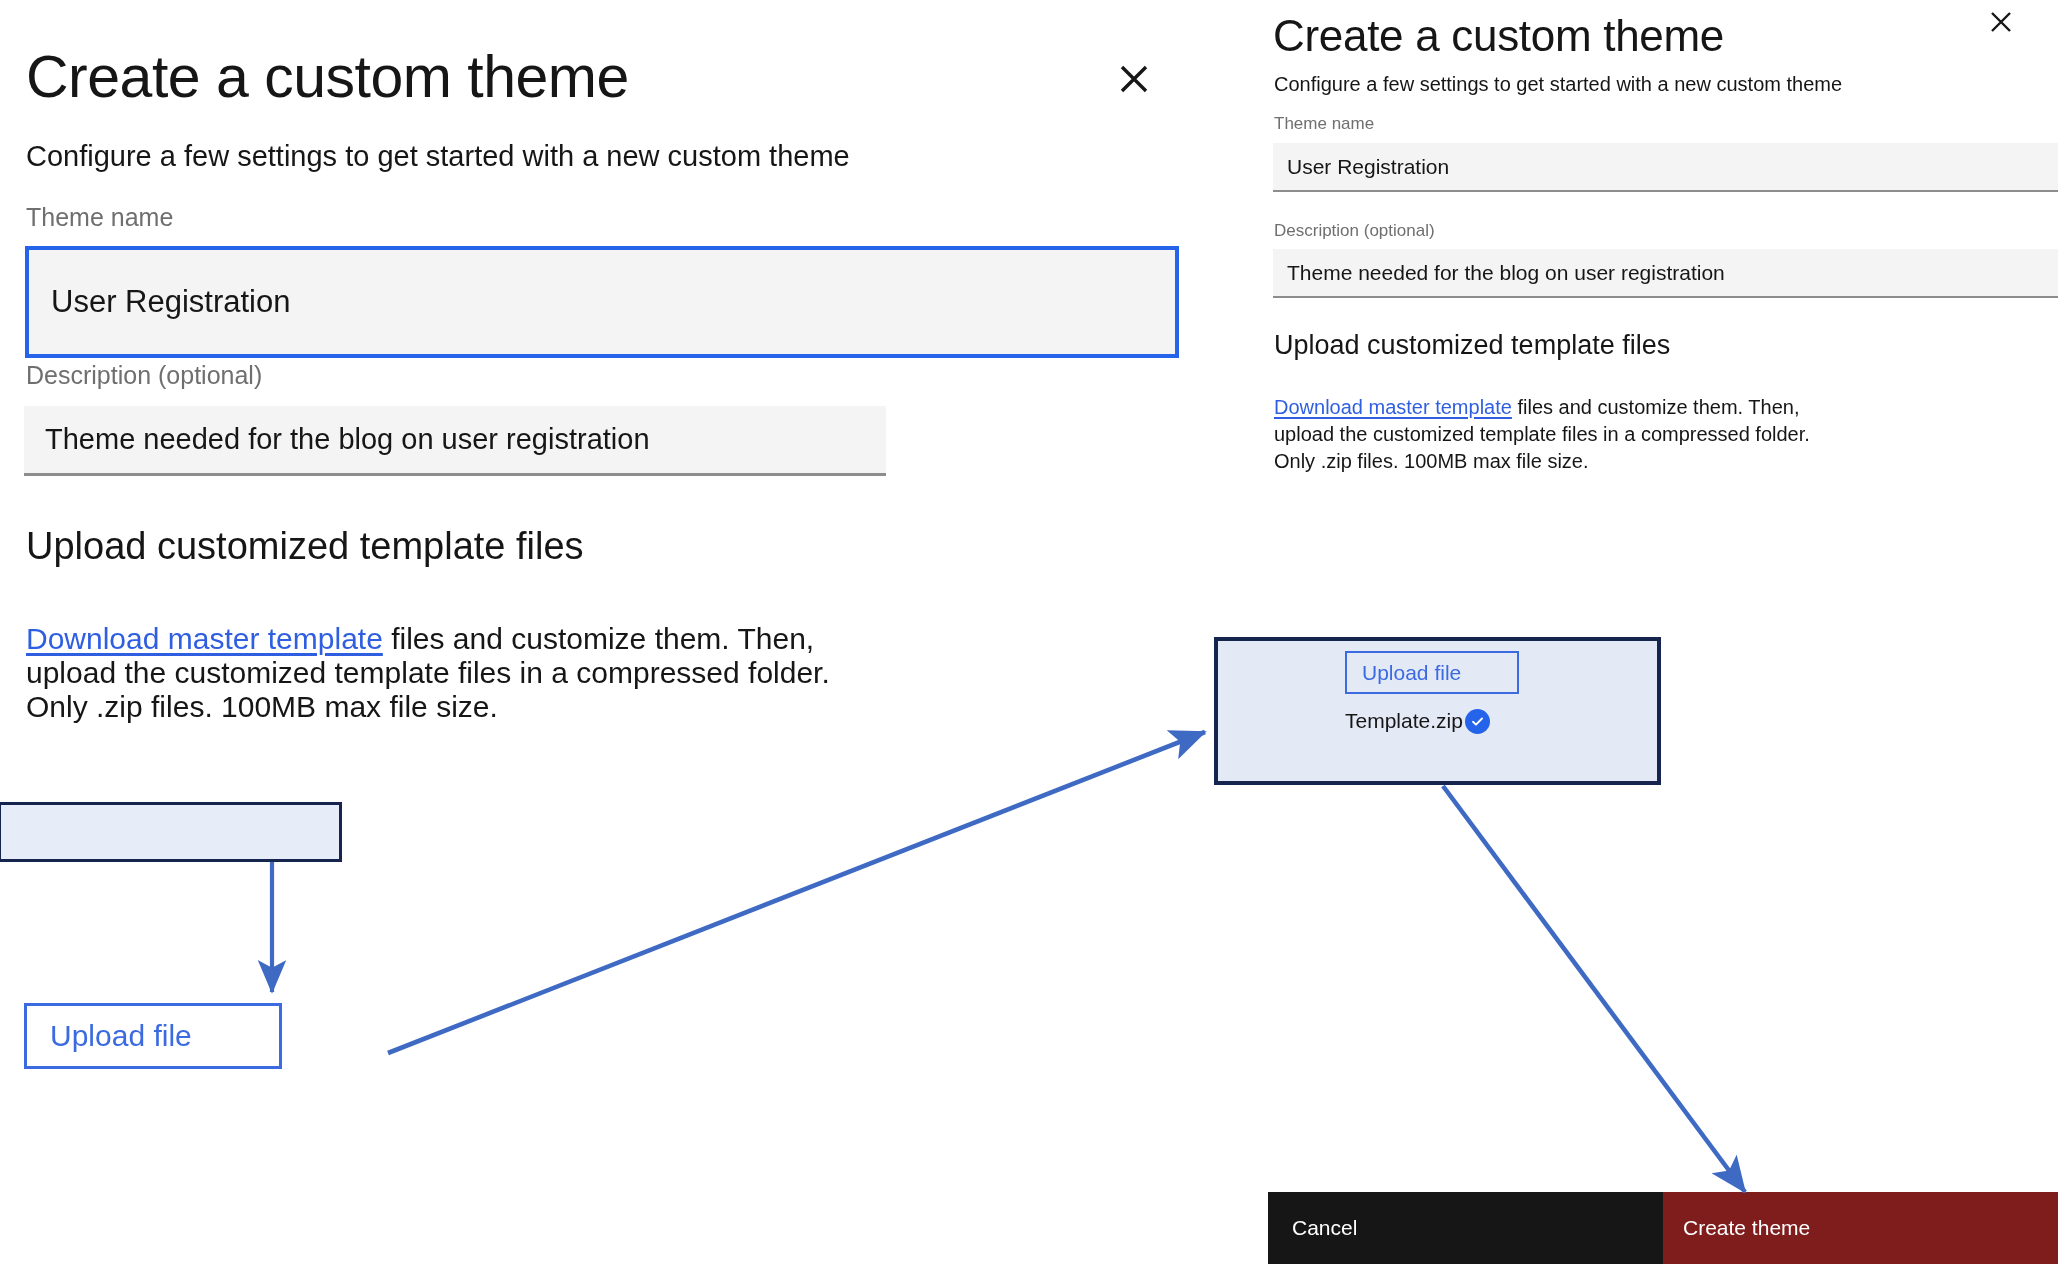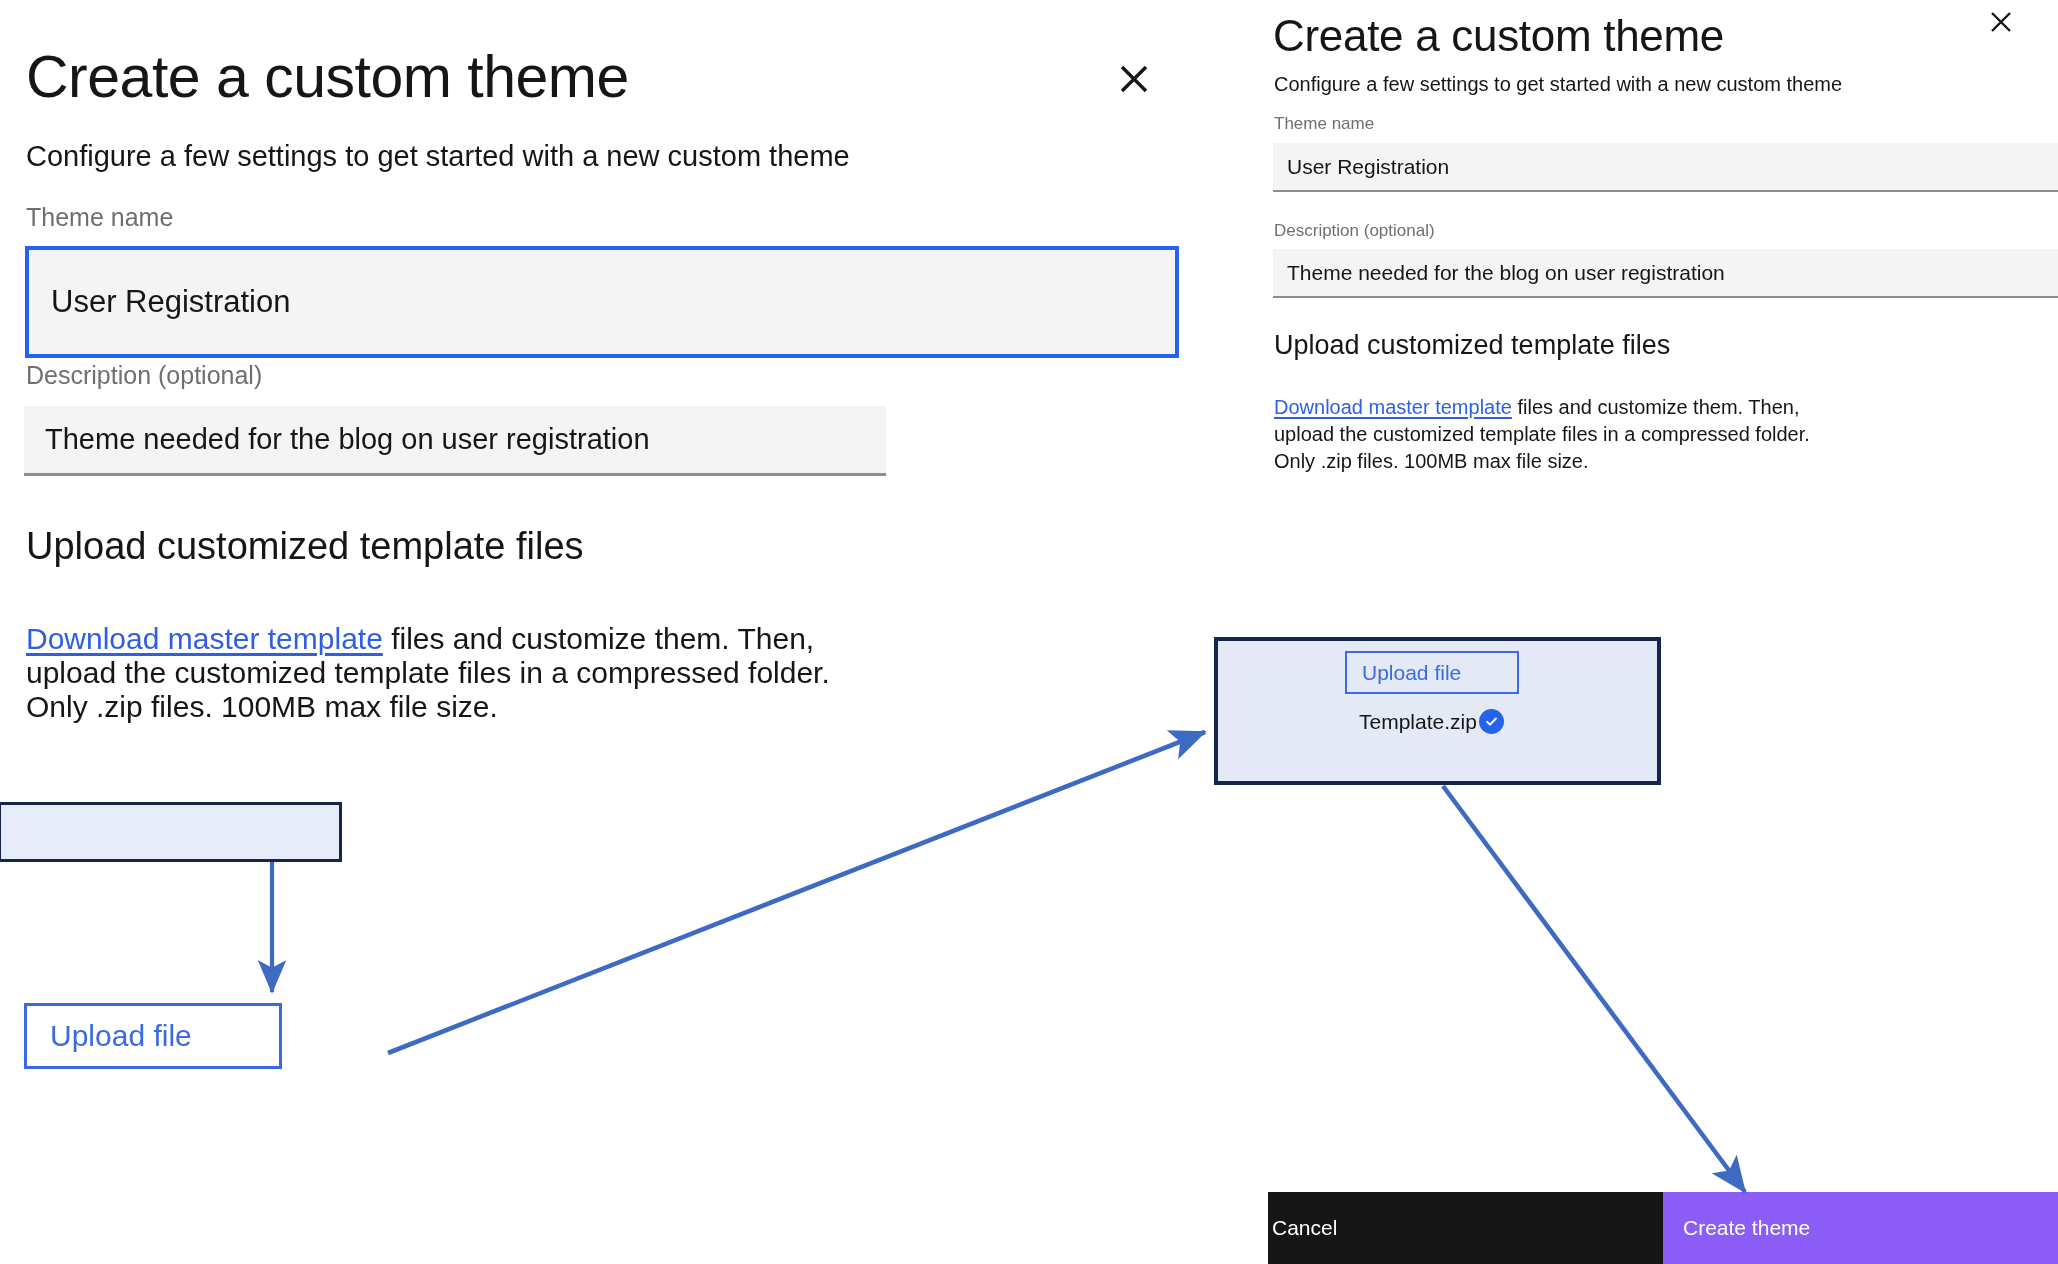--- a/index.html
+++ b/index.html
@@ -130,38 +130,38 @@
     position:absolute; left:-39px; top:637px; width:447px; height:148px;
     background:#e4e9f6; border:4px solid #15254d;
   }
   .r-upload-btn {
     position:absolute; left:92px; top:651px; width:174px; height:43px;
     border:2px solid #3b6ae1; background:transparent;
     display:flex; align-items:center; padding-left:15px;
     font-size:21px; color:#3b6ae1; cursor:pointer;
   }
   .r-file-row {
-    position:absolute; left:106px; top:709px;
-    display:flex; align-items:center; gap:2px;
+    position:absolute; left:92px; top:709px;
+    display:flex; align-items:flex-start; gap:2px;
   }
   .r-file-name { font-size:21px; color:#161616; }
   .r-file-check {
     width:25px; height:25px; border-radius:50%;
     background:#2563eb; display:flex; align-items:center; justify-content:center;
   }
 
   
   .r-footer { position:absolute; left:15px; top:1192px; width:790px; height:72px; display:flex; }
   .r-btn-cancel {
     width:50%; background:#161616; color:#ffffff;
-    display:flex; align-items:center; padding-left:4px;
+    display:flex; align-items:center; padding-left:24px;
     font-size:21px; cursor:pointer;
   }
   .r-btn-create {
-    width:50%; background:#8b5cf6; color:#ffffff;
+    width:50%; background:#7f1d1d; color:#ffffff;
     display:flex; align-items:center; padding-left:20px;
     font-size:21px; cursor:pointer;
   }
 
   
   .arrows { position:absolute; left:0; top:0; width:2058px; height:1264px; pointer-events:none; }
 </style>
 </head>
 <body>
 

